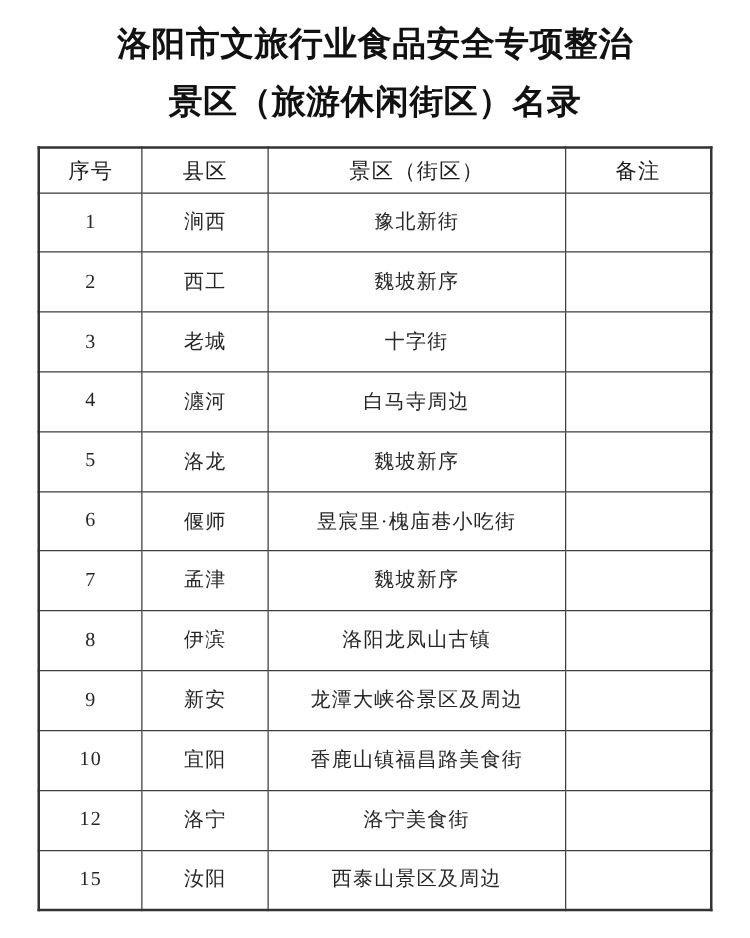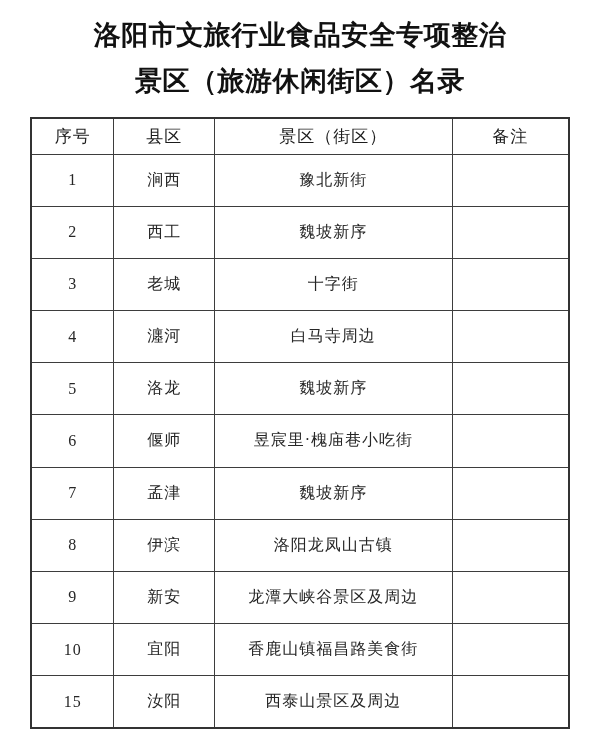--- a/index.html
+++ b/index.html
@@ -145,20 +145,26 @@
             <td>龙潭大峡谷景区及周边</td>
             <td></td>
           </tr>
           <tr>
             <td>10</td>
             <td>宜阳</td>
             <td>香鹿山镇福昌路美食街</td>
             <td></td>
           </tr>
           <tr>
+            <td>12</td>
+            <td>洛宁</td>
+            <td>洛宁美食街</td>
+            <td></td>
+          </tr>
+          <tr>
             <td>15</td>
             <td>汝阳</td>
             <td>西泰山景区及周边</td>
             <td></td>
           </tr>
         </tbody>
     </table>
   </div>
 
 </div>

